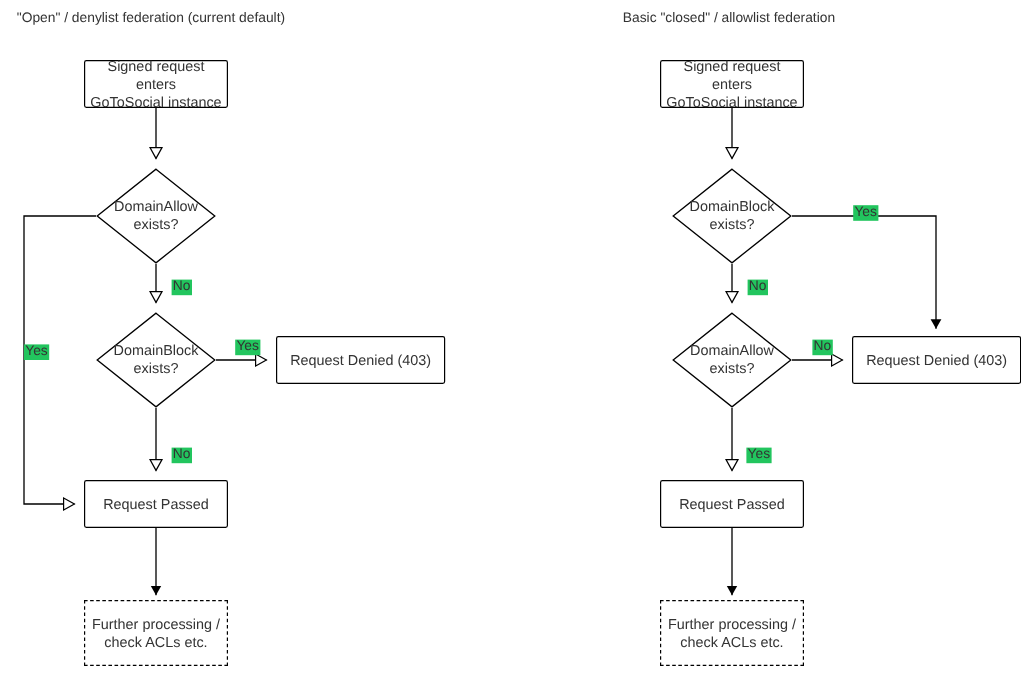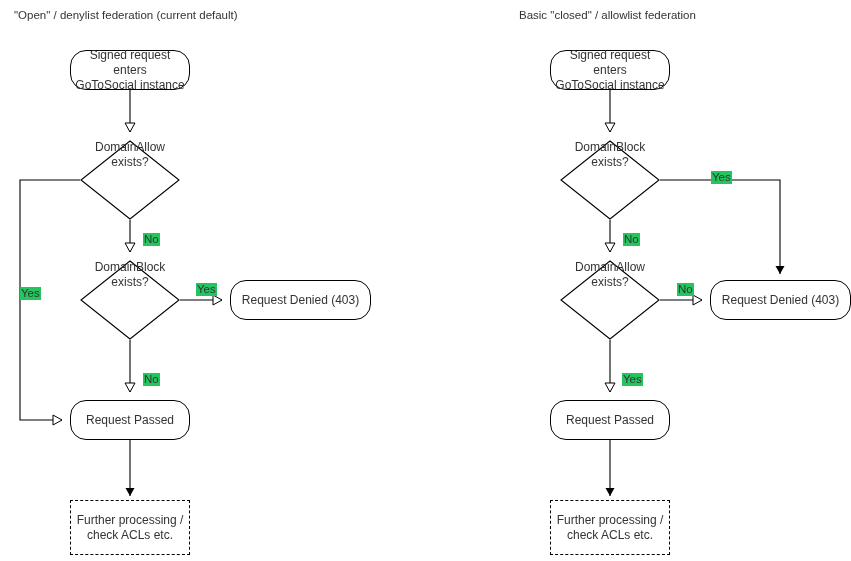--- a/index.html
+++ b/index.html
@@ -36,21 +36,21 @@
     align-items: center;
     justify-content: center;
     text-align: center;
     font-size: 12px;
     line-height: 15px;
     color: #333333;
     background: #ffffff;
   }
   .node.rounded {
     border: 1px solid #000000;
-    border-radius: 16px;
+    border-radius: 2px;
   }
   .node.dashed {
     border: 1px dashed #000000;
     border-radius: 0;
     align-items: center;
   }
   .node-label {
     display: block;
     padding: 0 4px;
   }
@@ -63,20 +63,21 @@
     top: 0;
     display: block;
   }
   .diamond-label {
     position: absolute;
     left: 0;
     top: 0;
     width: 100%;
     height: 100%;
     display: flex;
+    align-items: center;
     justify-content: center;
     text-align: center;
     font-size: 12px;
     line-height: 15px;
     color: #333333;
     pointer-events: none;
   }
   .edge-label {
     position: absolute;
     font-size: 11.5px;

